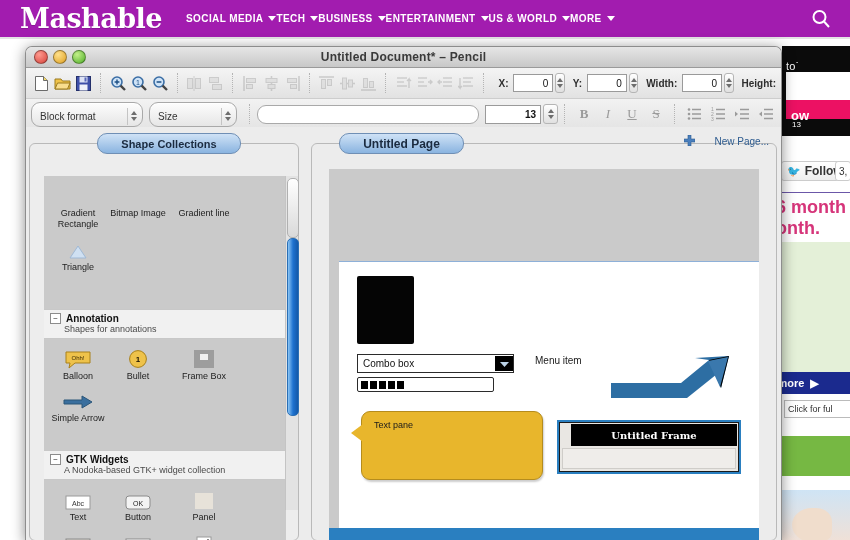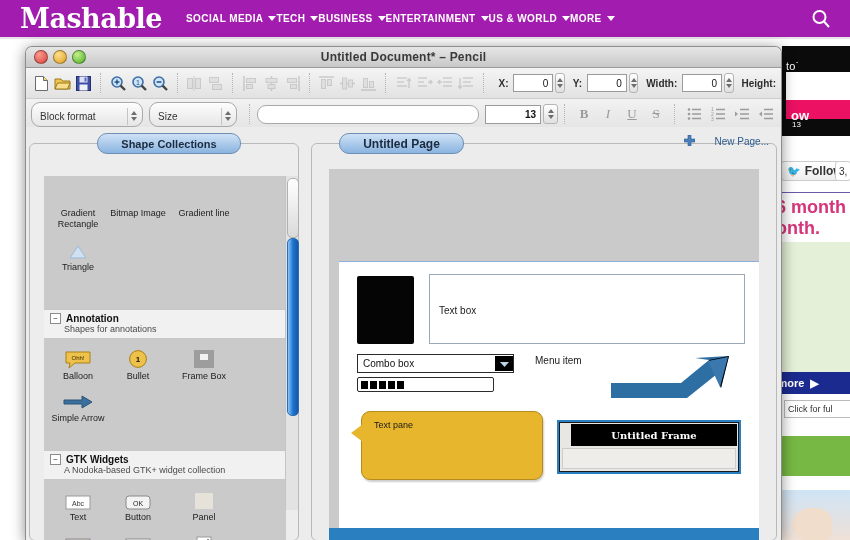--- a/index.html
+++ b/index.html
@@ -770,23 +770,20 @@
         </span>
         <span>New Page...</span>
       </div>
 
       <div class="canvasframe">
         <div class="canvasinner">
           <div class="sheet">
 
             <div class="sh-black"></div>
 
-            <div class="sh-textbox">
-              <div class="t">Text box</div>
-            </div>
 
             <div class="sh-combo">
               <span class="cv">Combo box</span>
               <span class="cb">
                 <svg width="11" height="8" viewBox="0 0 11 8">
                     <polygon points="1,2 10,2 5.5,7" fill="#bcd3e8"></polygon>
                   </svg>
               </span>
             </div>
 

